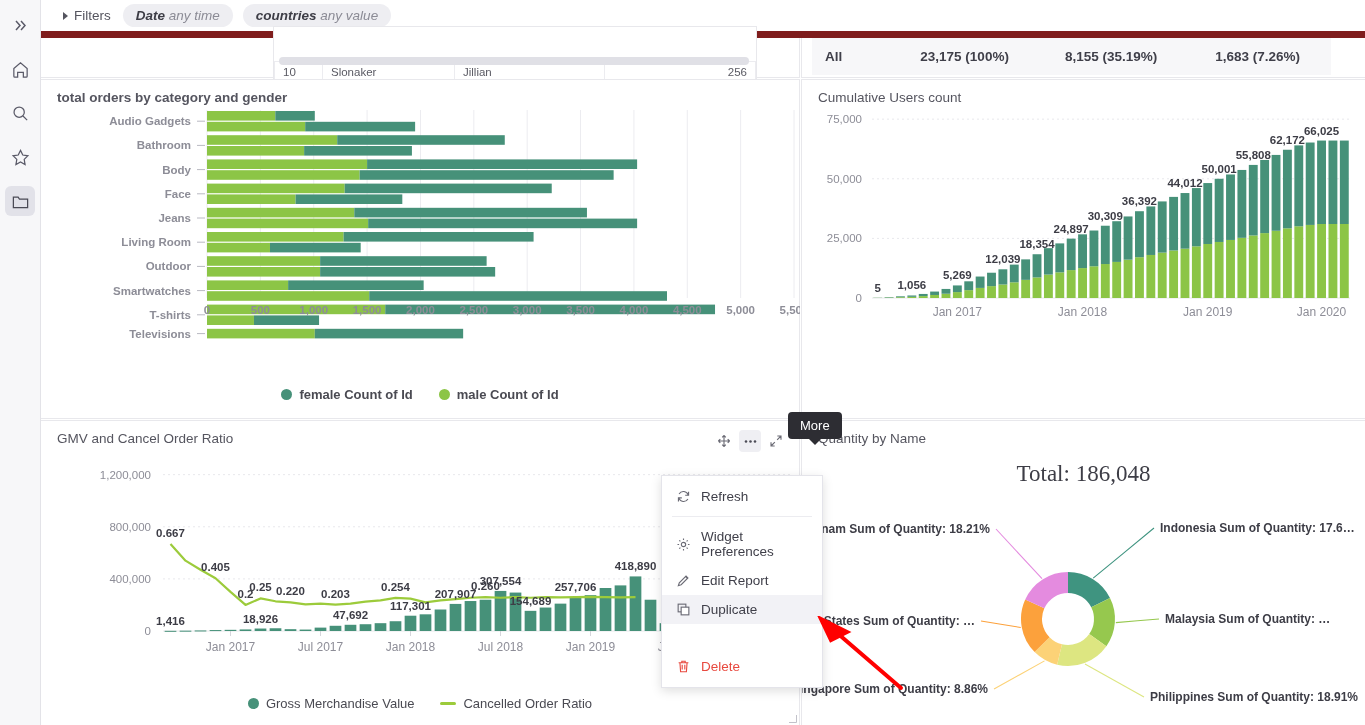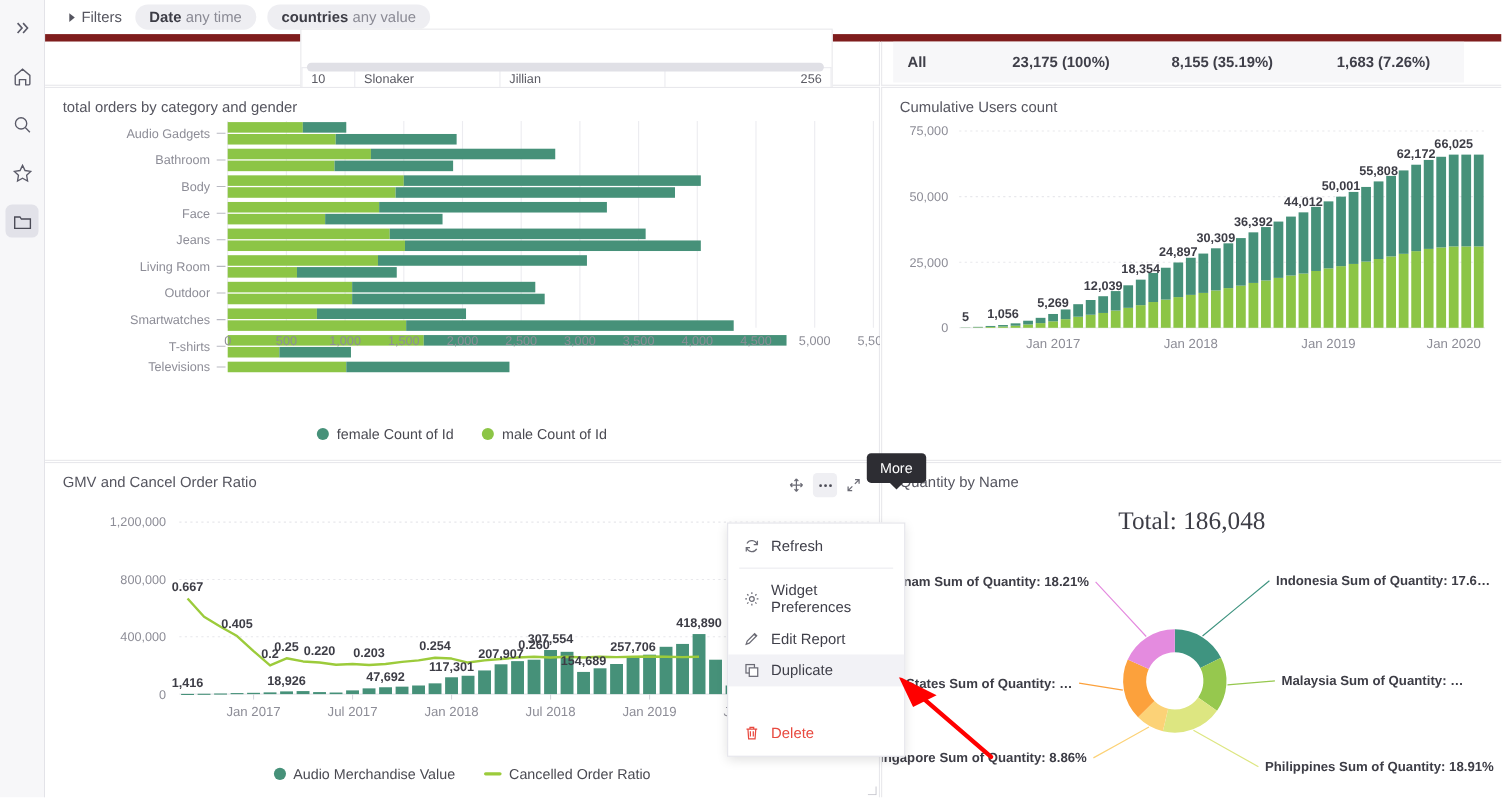--- a/index.html
+++ b/index.html
@@ -29,21 +29,21 @@
     background:#fff; border-bottom:7px solid #7f1d1d;
     display:flex; align-items:center; padding-left:22px;
   }
   #filters-label {
     font-size:13.5px; color:#55555f; margin-right:12px;
     display:flex; align-items:center; gap:6px; cursor:pointer;
   }
   .caret { width:0;height:0;border-left:5px solid #55555f;border-top:4px solid transparent;border-bottom:4px solid transparent; }
   .chip {
     background:#eeeef2; border-radius:14px; padding:4px 13px;
-    font-size:13.5px; margin-right:10px; cursor:pointer; white-space:nowrap;
+    font-size:13.5px; margin-right:10px; cursor:pointer; white-space:nowrap;font-style:italic;
   }
   .chip b { font-weight:700; color:#3d3d46; }
   .chip span { color:#8b8b95; }
   
   #canvas { position:absolute; left:41px; top:38px; width:1324px; height:687px; background:#fff; }
   .widget { position:absolute; background:#fff; border:1px solid #e8e8ec; }
   .wtitle { font-size:13.5px; color:#55555f; padding:10px 0 0 16px; }
   
   #w-table { left:0; top:0; width:759px; height:40px; border-top:none; border-left:none; }
   #tbl { position:absolute; left:232px; top:-12px; width:484px; border:1px solid #e8e8ec; background:#fff; }
@@ -51,21 +51,21 @@
   #tbl td { border:1px solid #ececf0; padding:3px 8px; height:20px; }
   .num-right { text-align:right; }
   #tbl-scroll { position:absolute; left:238px; top:19px; width:470px; height:8px; background:#e0e0e6; border-radius:4px; }
   
   #w-stats { left:760px; top:0; width:564px; height:40px; border-top:none; border-right:none; }
   #statrow { position:absolute; left:10px; top:0px; width:519px; height:37px; background:#f7f7f9;
              display:flex; align-items:center; font-size:13.5px; color:#3f3f49; font-weight:600; }
   #statrow .c0 { width:80px; padding-left:13px; }
   #statrow .c { width:148px; text-align:center; }
   
-  #w-bars { left:0; top:41px; width:759px; height:340px; border-left:none; }
+  #w-bars { left:0; top:41px; width:759px; height:340px; border-left:none;font-weight:bold; }
   
   #w-cum { left:760px; top:41px; width:564px; height:340px; border-right:none; }
   
   #w-gmv { left:0; top:382px; width:759px; height:305px; border-left:none; border-bottom:none; }
   
   #w-donut { left:760px; top:382px; width:564px; height:305px; border-right:none; border-bottom:none; }
 
   .axis-lbl { font-size:11.5px; fill:#8d8d97; }
 
   .legend { position:absolute; bottom:10px; left:0; width:100%;
@@ -495,21 +495,21 @@
         <line x1="549.5" y1="180" x2="549.5" y2="185" stroke="#d6d6dc" stroke-width="1"></line>
         <text x="639.5" y="200" text-anchor="middle" font-size="12" fill="#8d8d97">Jul 2019</text>
         <line x1="639.5" y1="180" x2="639.5" y2="185" stroke="#d6d6dc" stroke-width="1"></line>
         <text x="729.5" y="200" text-anchor="middle" font-size="12" fill="#8d8d97">Jan 2020</text>
         <line x1="729.5" y1="180" x2="729.5" y2="185" stroke="#d6d6dc" stroke-width="1"></line>
         <text x="766" y="184" text-anchor="start" font-size="11.5" fill="#8d8d97">0</text>
       </svg>
     <div class="legend" style="bottom:14px">
       <div class="it">
         <span class="dot" style="background:#469179"></span>
-        <span>Audio Merchandise Value</span>
+        <span>Gross Merchandise Value</span>
       </div>
       <div class="it">
         <span class="lineswatch" style="background:#9ccb3b"></span>
         <span>Cancelled Order Ratio</span>
       </div>
     </div>
     <svg id="resize-corner" viewBox="0 0 9 9">
       <path d="M8.5 1v7.5H1" fill="none" stroke="#c2c2ca" stroke-width="1"></path>
       </svg>
   </div>

